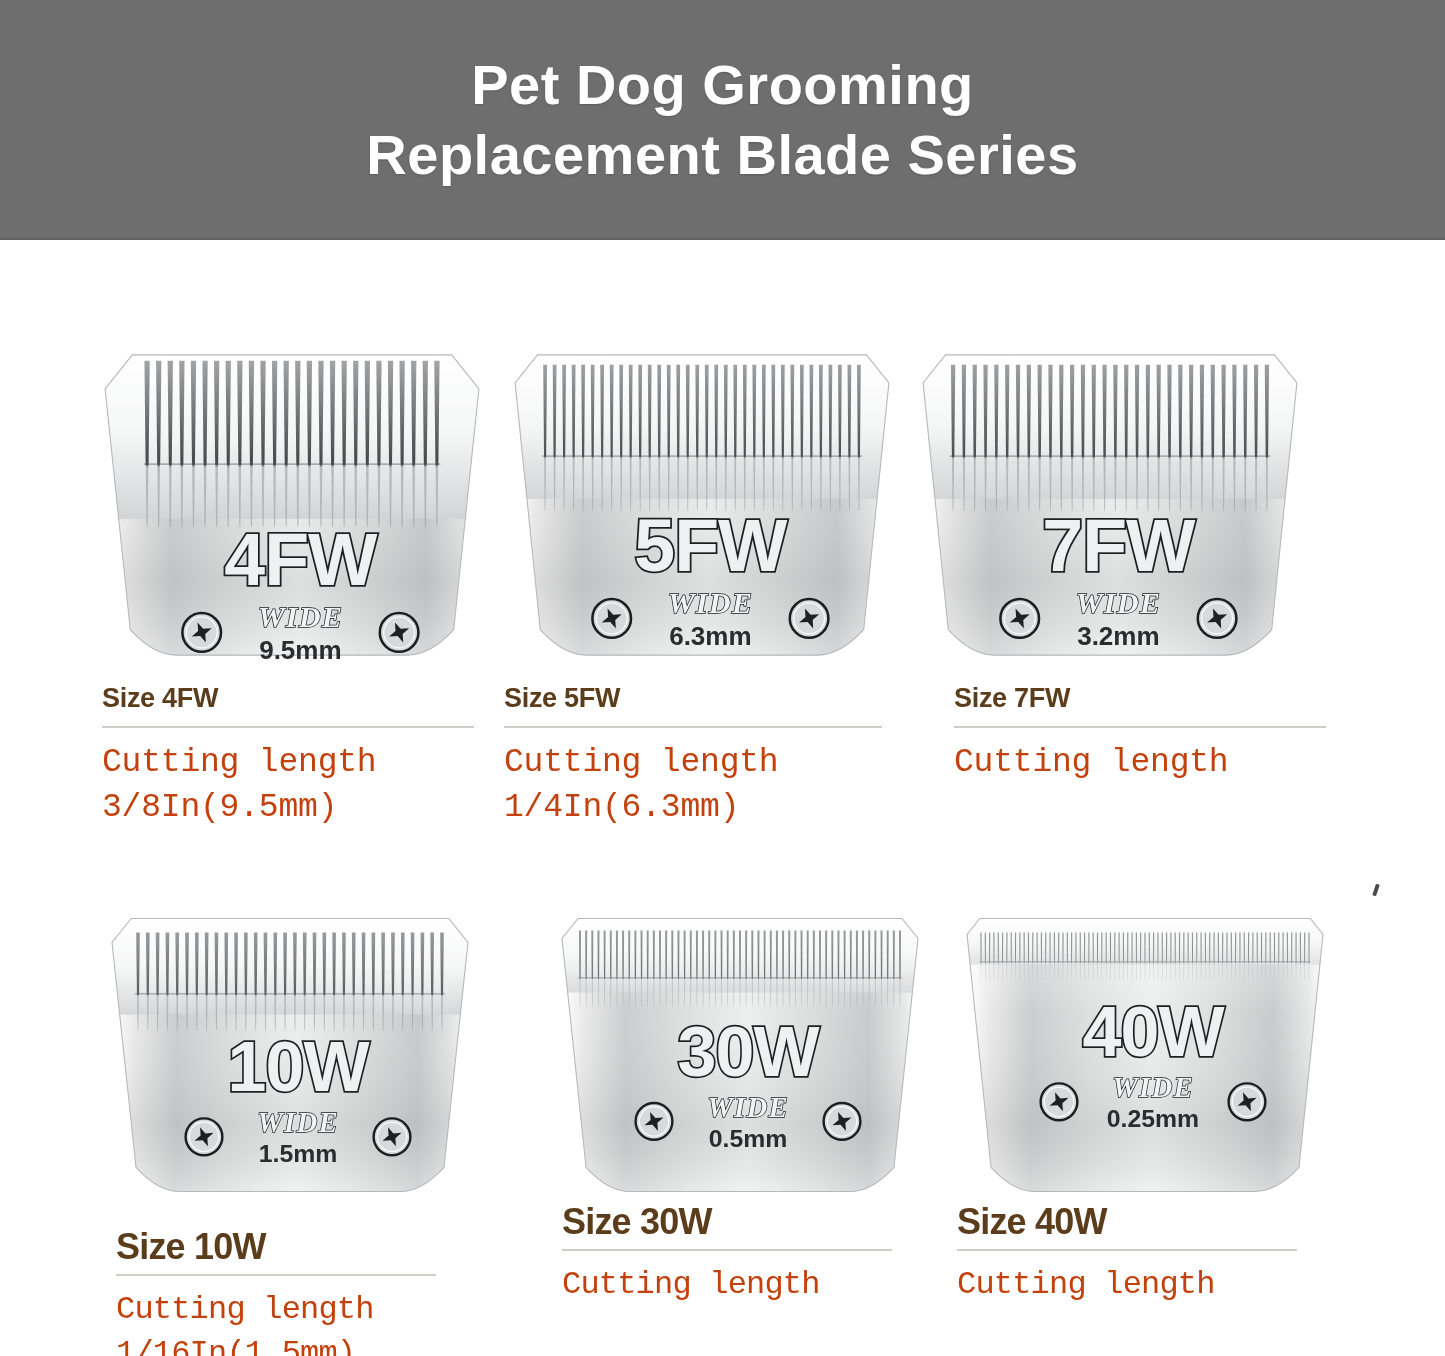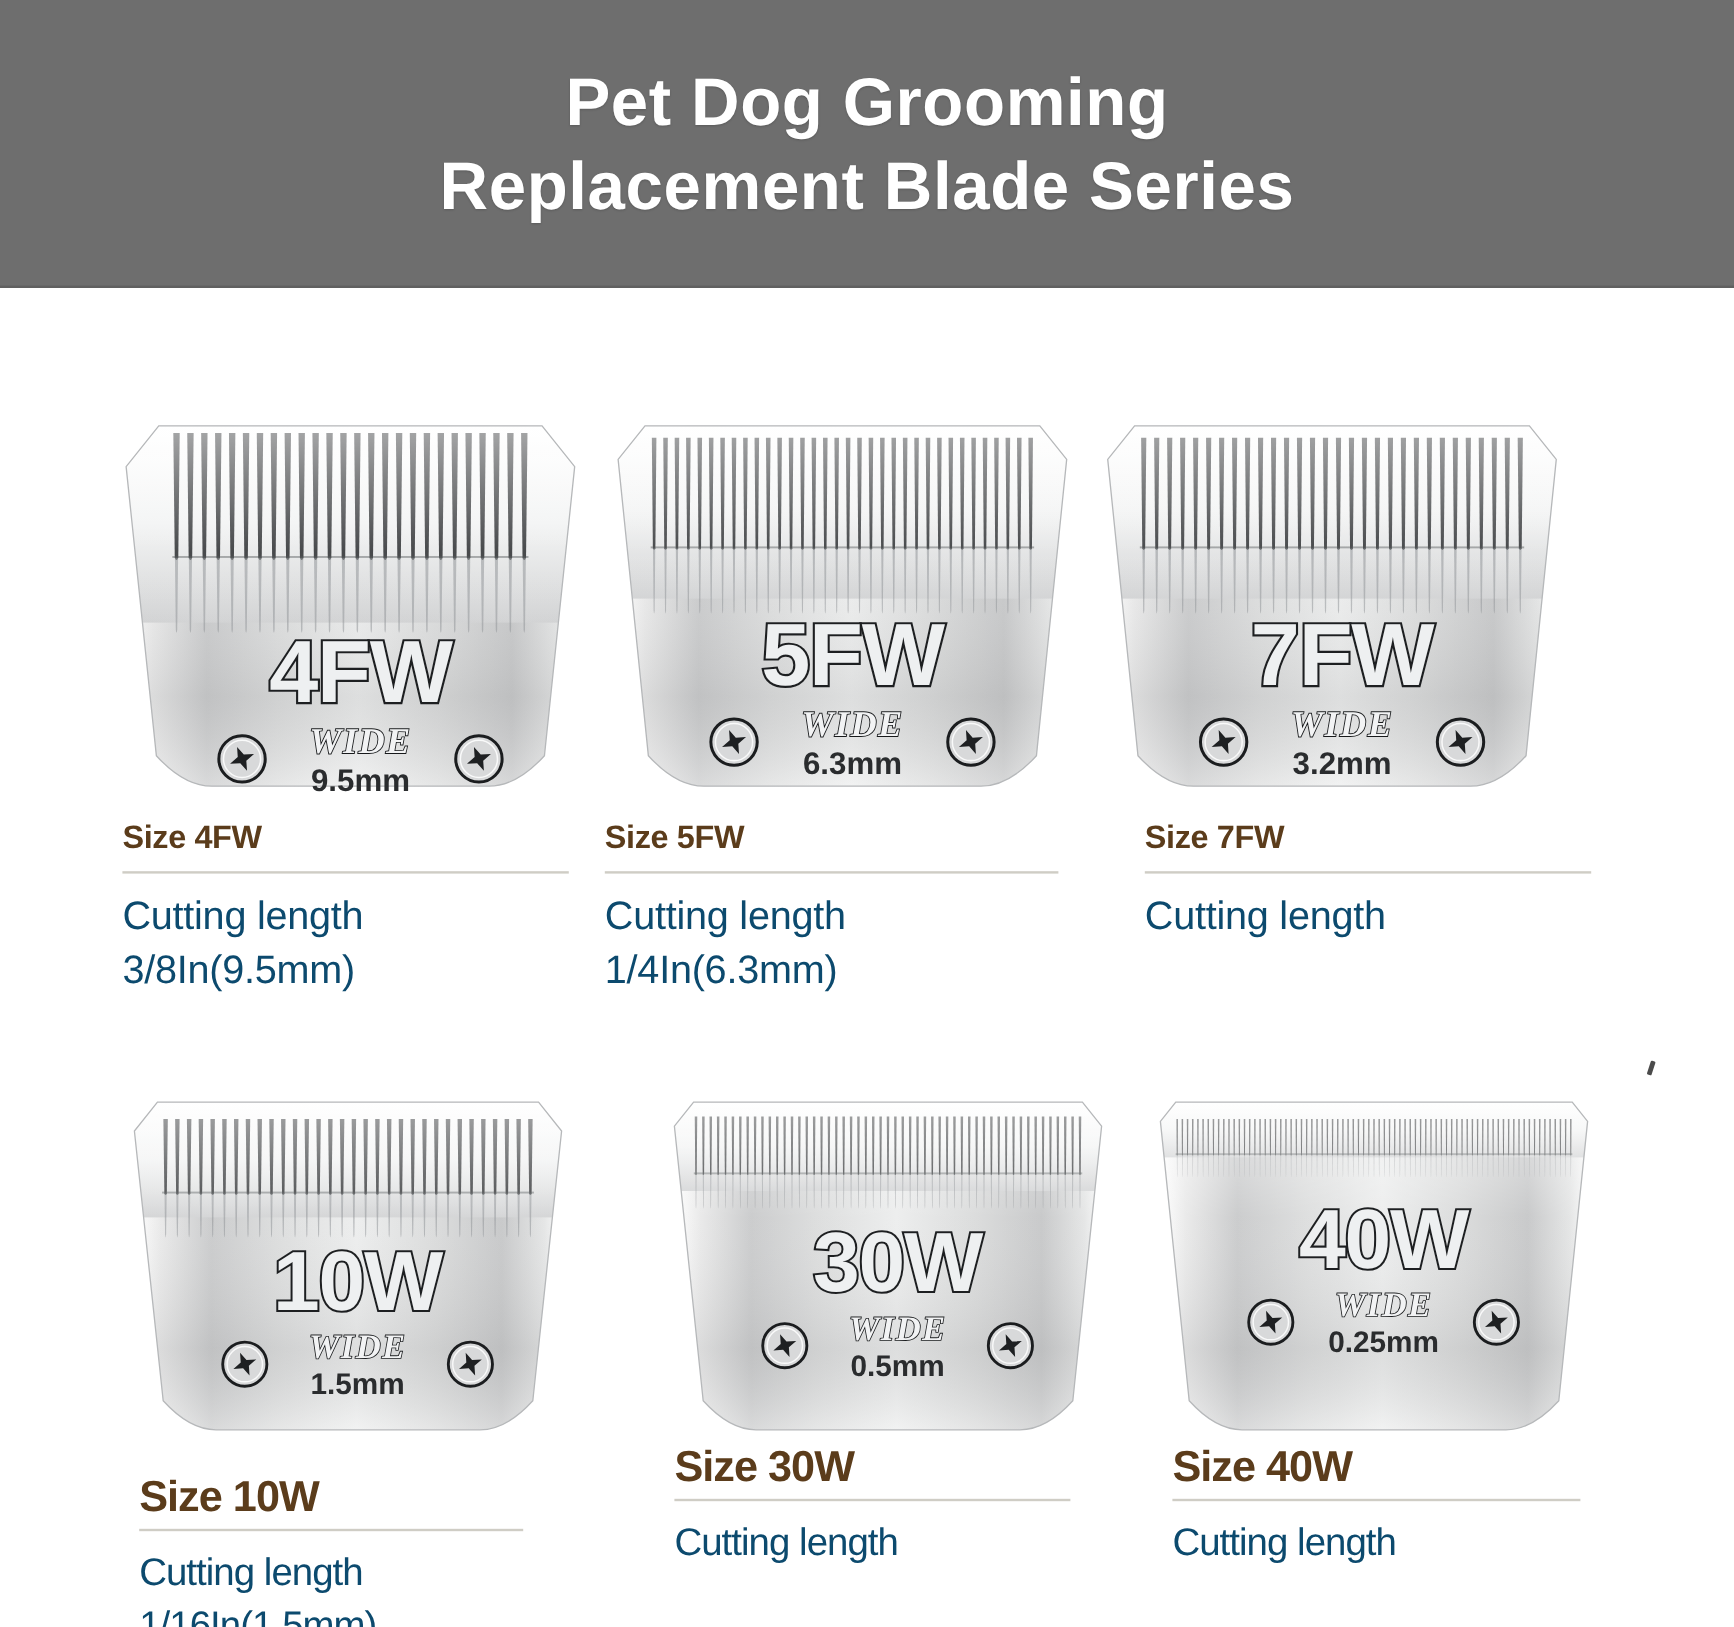--- a/index.html
+++ b/index.html
@@ -83,21 +83,21 @@
     position: absolute;
   }
   .row-1 .spec { top: 336px; }
   .row-2 .spec { top: 296px; }
 
   .row-1 .col-0 .spec { left: 20px;  width: 372px; }
   .row-1 .col-1 .spec { left: 12px;  width: 378px; }
   .row-1 .col-2 .spec { left: 18px;  width: 372px; margin-left: 36px; }
   .row-2 .col-0 .spec { left: 26px;  width: 320px; margin-top: 25px; }
   .row-2 .col-1 .spec { left: 22px;  width: 330px; }
-  .row-2 .col-2 .spec { left: 12px;  width: 340px; margin-left: 20px; }
+  .row-2 .col-2 .spec { left: 12px;  width: 340px; }
 
   .spec-title {
     color: #5b3c1b;
     font-family: "Liberation Sans", "DejaVu Sans", sans-serif;
     font-weight: bold;
     font-size: 27px;
     line-height: 44px;
     white-space: nowrap;
     letter-spacing: -0.3px;
   }
@@ -107,22 +107,22 @@
     letter-spacing: -0.8px;
   }
   .spec-rule {
     height: 2px;
     background: #cfcdc5;
     margin-top: 6px;
     margin-bottom: 12px;
     width: 100%;
   }
   .spec-body {
-    color: #0c4a6e;
-    font-family: Liberation Sans, sans-serif;
+    color: #c2410c;
+    font-family: Liberation Mono, monospace;
     font-size: 33px;
     line-height: 45px;
     font-weight: 400;
     white-space: nowrap;
     letter-spacing: -0.2px;
   }
   .row-2 .spec-body {
     font-size: 32px;
     line-height: 44px;
     letter-spacing: -0.8px;

